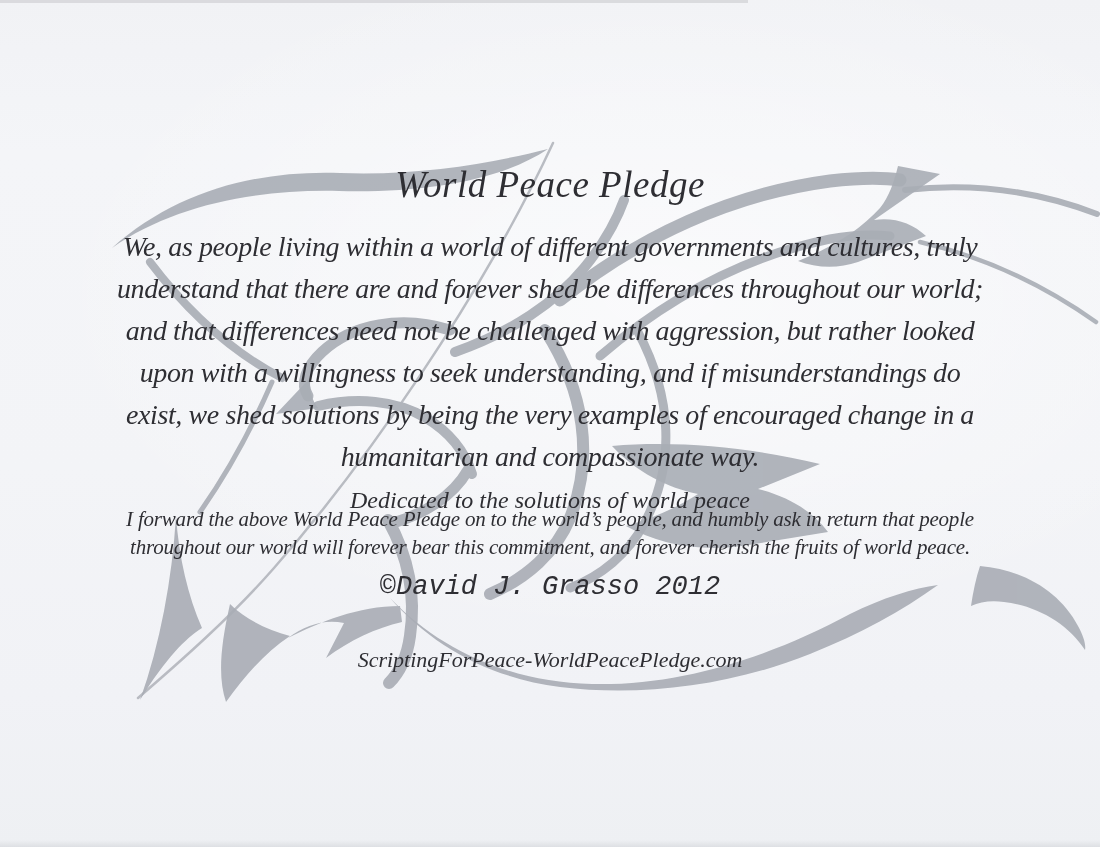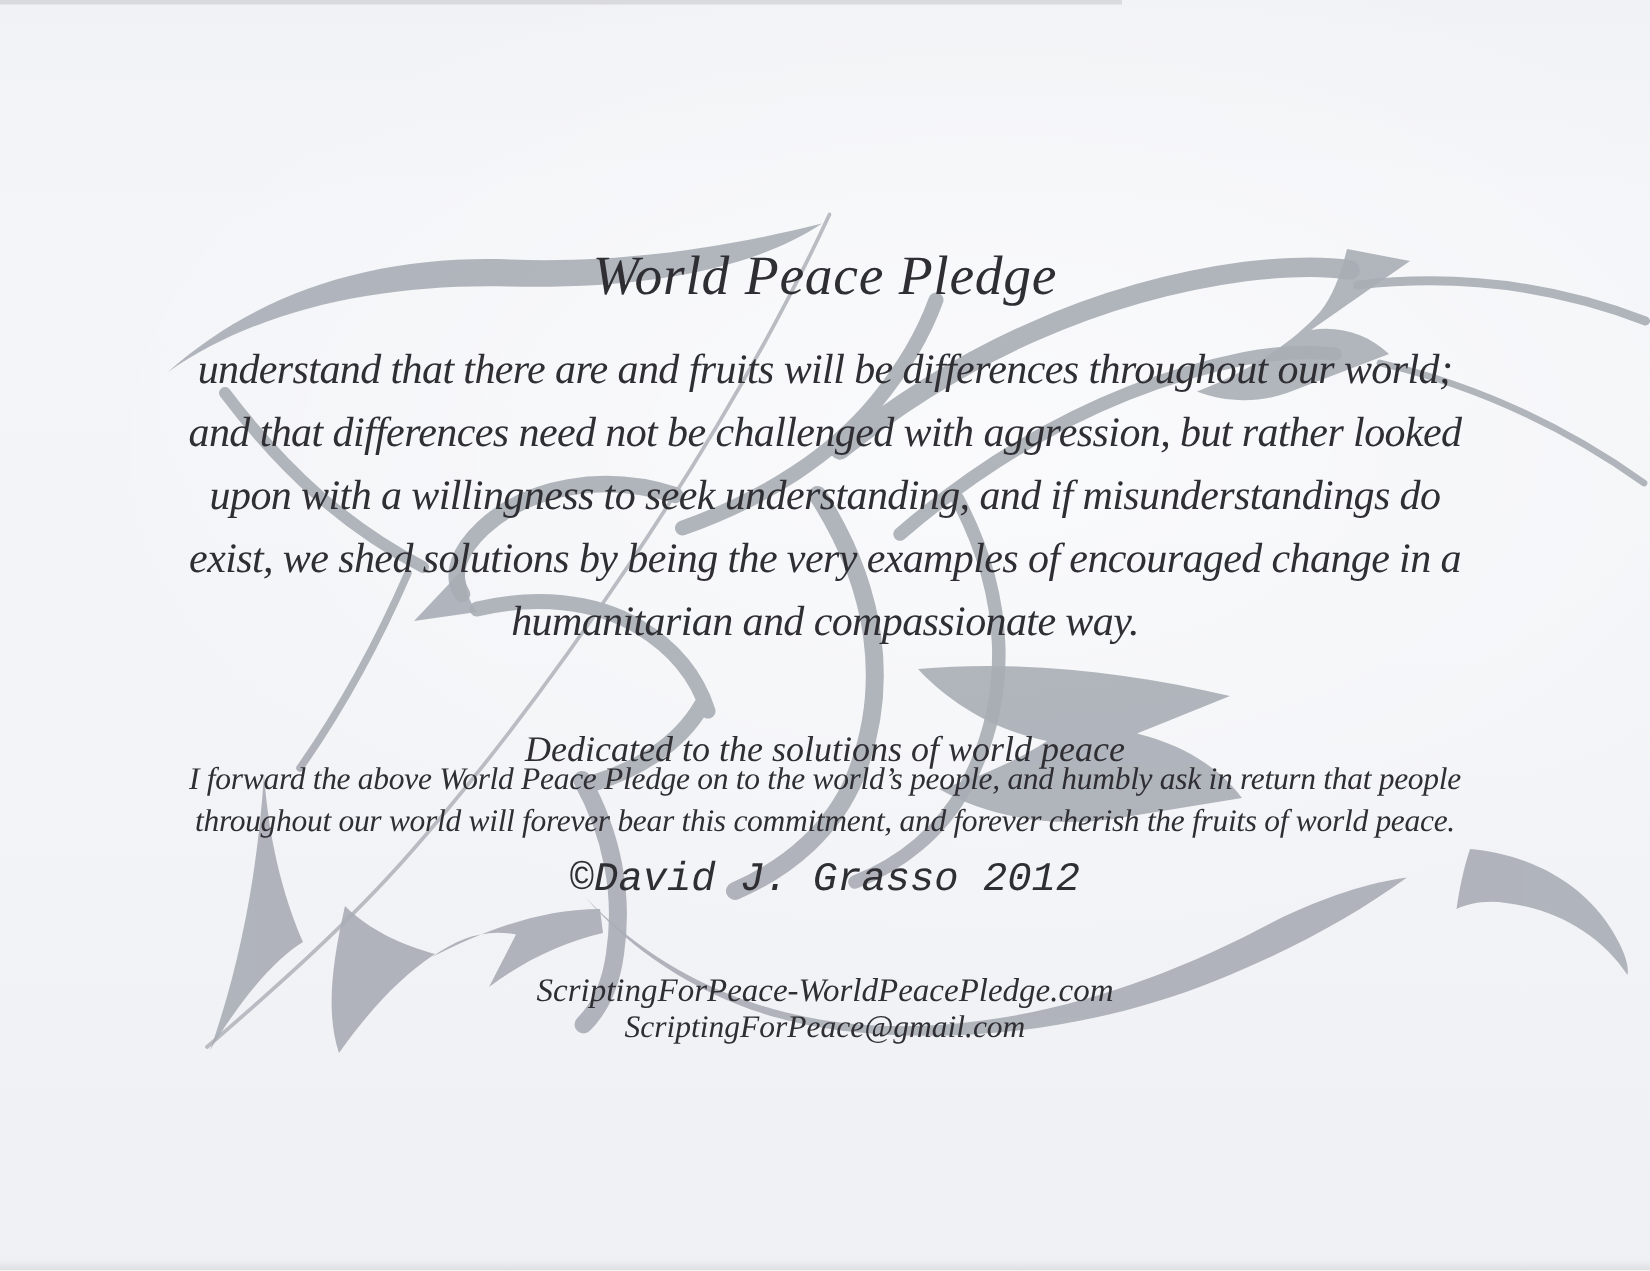--- a/index.html
+++ b/index.html
@@ -117,34 +117,34 @@
 
       <path d="M980 566 C1024 570 1060 592 1078 626 C1084 637 1086 645 1085 650 C1068 624 1038 606 1004 602 C991 600 980 602 971 606 C973 592 976 578 980 566 Z"></path>
     </g>
   </svg>
 
   <div class="content">
 
     <h1 class="title">World Peace Pledge</h1>
 
     <div class="pledge">
-      <div class="pline">understand that there are and fruits will be differences throughout our world;</div>
+      <div class="pline">We, as people living within a world of different governments and cultures, truly</div>
+      <div class="pline">understand that there are and forever shed be differences throughout our world;</div>
       <div class="pline">and that differences need not be challenged with aggression, but rather looked</div>
       <div class="pline">upon with a willingness to seek understanding, and if misunderstandings do</div>
       <div class="pline">exist, we shed solutions by being the very examples of encouraged change in a</div>
       <div class="pline">humanitarian and compassionate way.</div>
     </div>
 
     <div class="dedication">Dedicated to the solutions of world peace</div>
 
     <div class="forward">
       <div class="fline">I forward the above World Peace Pledge on to the world’s people, and humbly ask in return that people</div>
       <div class="fline">throughout our world will forever bear this commitment, and forever cherish the fruits of world peace.</div>
     </div>
 
     <div class="copyright">©David J. Grasso 2012</div>
 
     <div class="website">ScriptingForPeace-WorldPeacePledge.com</div>
 
-    <div class="email">ScriptingForPeace@gmail.com</div>
 
   </div>
 </div>
 
 </body></html>

